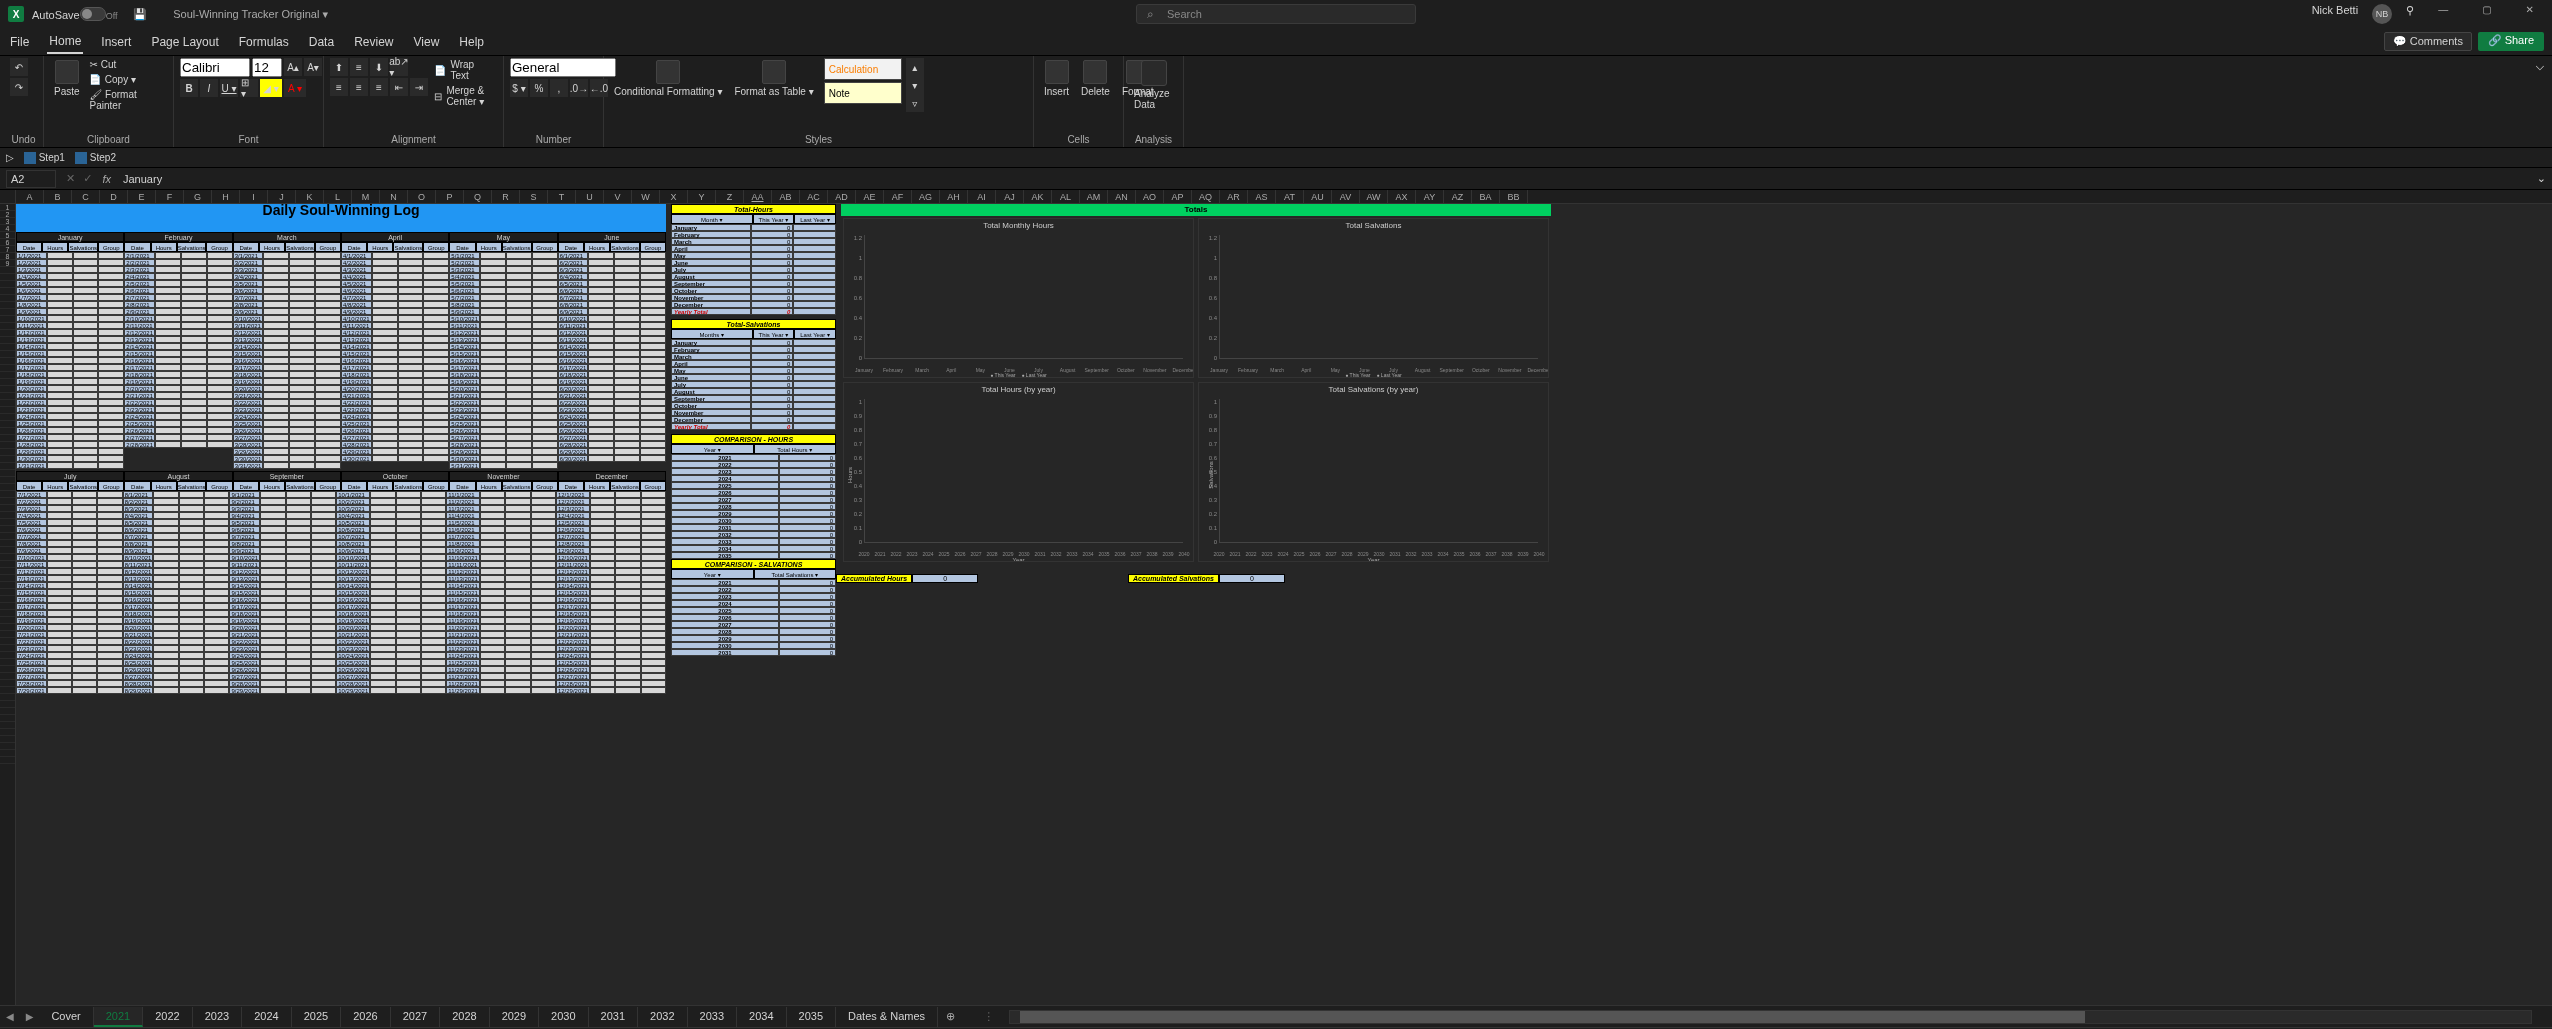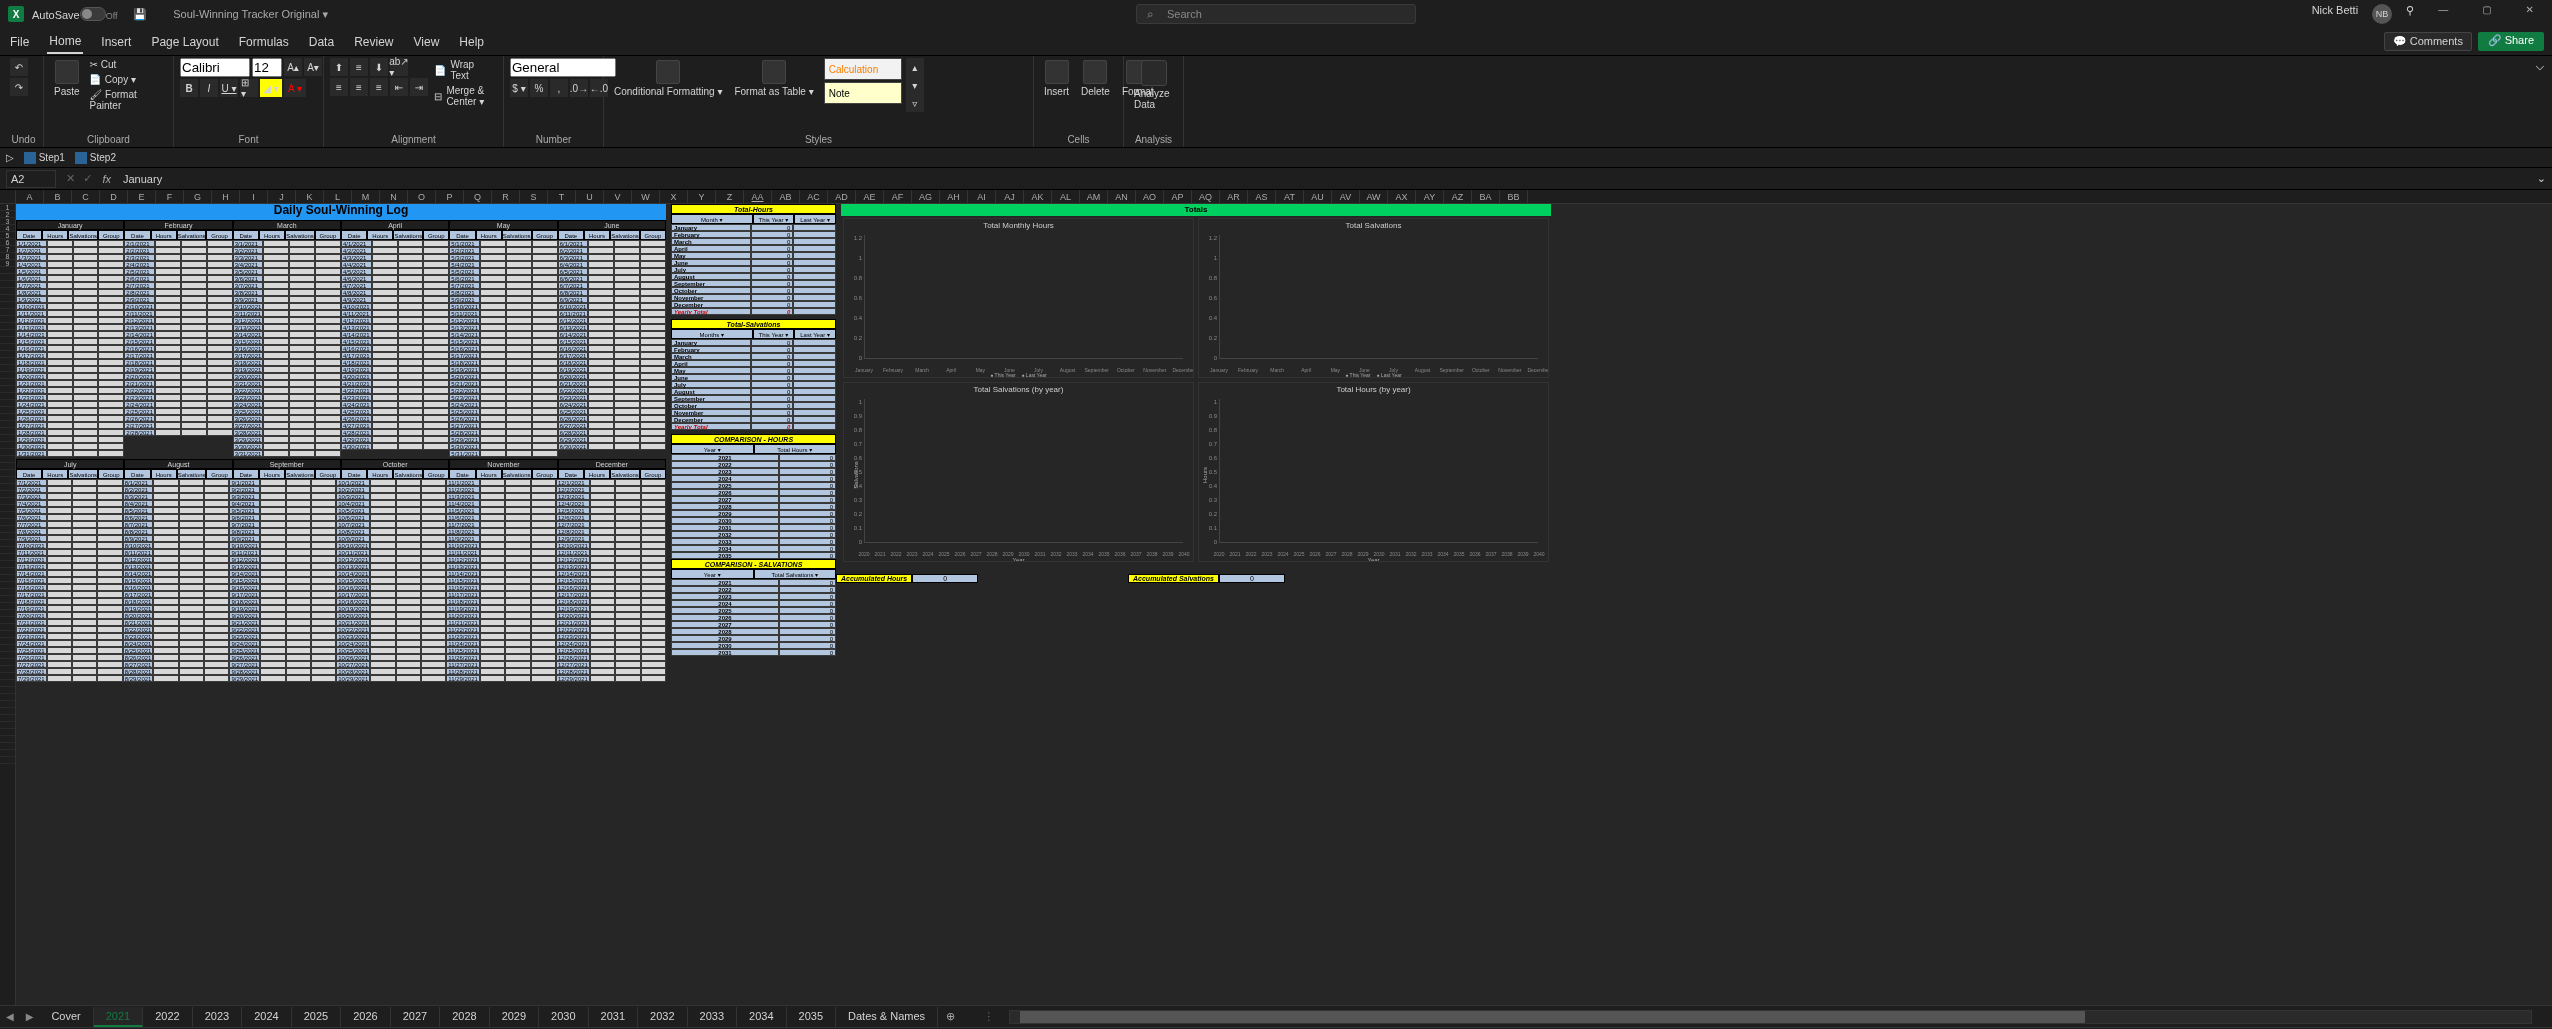--- a/index.html
+++ b/index.html
@@ -51,21 +51,21 @@
 .grid-area{position:relative;height:815px;overflow:hidden;background:#1e1e1e}
 .col-headers{height:14px;display:flex;background:#1e1e1e;border-bottom:1px solid #333;font-size:9px}
 .col-headers .corner{width:16px;border-right:1px solid #333}
 .col-headers .ch{border-right:1px solid #333;text-align:center;color:#aaa;line-height:14px}
 .gbody{display:flex;height:calc(100% - 14px)}
 .row-headers{width:16px;background:#1e1e1e;border-right:1px solid #333}
 .row-headers .rh{height:7px;font-size:7px;text-align:center;color:#aaa;border-bottom:1px solid #2a2a2a}
 .sheet{flex:1;position:relative;background:#262626}
 
 .log{position:absolute;left:0;top:0;width:650px}
-.log-title{background:#2196f3;color:#000;text-align:center;font-weight:bold;height:16px;line-height:12px;font-size:12px}
+.log-title{background:#2196f3;color:#000;text-align:center;font-weight:bold;height:28px;line-height:12px;font-size:14px}
 .log-months{display:flex}
 .log-month{flex:1;border:1px solid #000;text-align:center;background:#1e1e1e;font-size:7px;height:10px;line-height:10px}
 .log-hdr{display:flex}
 .log-hdr .h{flex:1;background:#b3c6e0;color:#000;border:1px solid #000;text-align:center;font-size:6px;height:10px;line-height:10px}
 .log-rows{display:flex}
 .log-col{flex:1}
 .log-cell{border:1px solid #3a3a3a;background:#b3c6e0;color:#000;font-size:6px;height:7px;line-height:7px;padding:0 1px;white-space:nowrap;overflow:hidden}
 .log-cell.blank{background:#d8d8d8}
 
 .totals{position:absolute;left:655px;top:0;width:165px}
@@ -2349,20 +2349,58 @@
               <div class="chart-xt" style="left: 252.727px;">September</div>
               <div class="chart-xt" style="left: 281.818px;">October</div>
               <div class="chart-xt" style="left: 310.909px;">November</div>
               <div class="chart-xt" style="left: 340px;">December</div>
               <div class="chart-legend">
                 <span>● This Year</span>
                 <span>● Last Year</span>
               </div>
             </div>
             <div class="chart-box">
+              <div class="chart-title">Total Hours (by year)</div>
+              <div class="chart-axes"></div>
+              <div class="chart-yt" style="top: 156px;">0</div>
+              <div class="chart-yt" style="top: 142px;">0.1</div>
+              <div class="chart-yt" style="top: 128px;">0.2</div>
+              <div class="chart-yt" style="top: 114px;">0.3</div>
+              <div class="chart-yt" style="top: 100px;">0.4</div>
+              <div class="chart-yt" style="top: 86px;">0.5</div>
+              <div class="chart-yt" style="top: 72px;">0.6</div>
+              <div class="chart-yt" style="top: 58px;">0.7</div>
+              <div class="chart-yt" style="top: 44px;">0.8</div>
+              <div class="chart-yt" style="top: 30px;">0.9</div>
+              <div class="chart-yt" style="top: 16px;">1</div>
+              <div class="chart-xt" style="left: 20px;">2020</div>
+              <div class="chart-xt" style="left: 36px;">2021</div>
+              <div class="chart-xt" style="left: 52px;">2022</div>
+              <div class="chart-xt" style="left: 68px;">2023</div>
+              <div class="chart-xt" style="left: 84px;">2024</div>
+              <div class="chart-xt" style="left: 100px;">2025</div>
+              <div class="chart-xt" style="left: 116px;">2026</div>
+              <div class="chart-xt" style="left: 132px;">2027</div>
+              <div class="chart-xt" style="left: 148px;">2028</div>
+              <div class="chart-xt" style="left: 164px;">2029</div>
+              <div class="chart-xt" style="left: 180px;">2030</div>
+              <div class="chart-xt" style="left: 196px;">2031</div>
+              <div class="chart-xt" style="left: 212px;">2032</div>
+              <div class="chart-xt" style="left: 228px;">2033</div>
+              <div class="chart-xt" style="left: 244px;">2034</div>
+              <div class="chart-xt" style="left: 260px;">2035</div>
+              <div class="chart-xt" style="left: 276px;">2036</div>
+              <div class="chart-xt" style="left: 292px;">2037</div>
+              <div class="chart-xt" style="left: 308px;">2038</div>
+              <div class="chart-xt" style="left: 324px;">2039</div>
+              <div class="chart-xt" style="left: 340px;">2040</div>
+              <div style="position: absolute; bottom: -2px; width: 100%; text-align: center; font-size: 6px; color: rgb(170, 170, 170);">Year</div>
+              <div style="position: absolute; left: -2px; top: 50%; transform: rotate(-90deg); font-size: 6px; color: rgb(170, 170, 170);">Hours</div>
+            </div>
+            <div class="chart-box">
               <div class="chart-title">Total Salvations (by year)</div>
               <div class="chart-axes"></div>
               <div class="chart-yt" style="top: 156px;">0</div>
               <div class="chart-yt" style="top: 142px;">0.1</div>
               <div class="chart-yt" style="top: 128px;">0.2</div>
               <div class="chart-yt" style="top: 114px;">0.3</div>
               <div class="chart-yt" style="top: 100px;">0.4</div>
               <div class="chart-yt" style="top: 86px;">0.5</div>
               <div class="chart-yt" style="top: 72px;">0.6</div>
               <div class="chart-yt" style="top: 58px;">0.7</div>
@@ -2385,58 +2423,20 @@
               <div class="chart-xt" style="left: 228px;">2033</div>
               <div class="chart-xt" style="left: 244px;">2034</div>
               <div class="chart-xt" style="left: 260px;">2035</div>
               <div class="chart-xt" style="left: 276px;">2036</div>
               <div class="chart-xt" style="left: 292px;">2037</div>
               <div class="chart-xt" style="left: 308px;">2038</div>
               <div class="chart-xt" style="left: 324px;">2039</div>
               <div class="chart-xt" style="left: 340px;">2040</div>
               <div style="position: absolute; bottom: -2px; width: 100%; text-align: center; font-size: 6px; color: rgb(170, 170, 170);">Year</div>
               <div style="position: absolute; left: -2px; top: 50%; transform: rotate(-90deg); font-size: 6px; color: rgb(170, 170, 170);">Salvations</div>
-            </div>
-            <div class="chart-box">
-              <div class="chart-title">Total Hours (by year)</div>
-              <div class="chart-axes"></div>
-              <div class="chart-yt" style="top: 156px;">0</div>
-              <div class="chart-yt" style="top: 142px;">0.1</div>
-              <div class="chart-yt" style="top: 128px;">0.2</div>
-              <div class="chart-yt" style="top: 114px;">0.3</div>
-              <div class="chart-yt" style="top: 100px;">0.4</div>
-              <div class="chart-yt" style="top: 86px;">0.5</div>
-              <div class="chart-yt" style="top: 72px;">0.6</div>
-              <div class="chart-yt" style="top: 58px;">0.7</div>
-              <div class="chart-yt" style="top: 44px;">0.8</div>
-              <div class="chart-yt" style="top: 30px;">0.9</div>
-              <div class="chart-yt" style="top: 16px;">1</div>
-              <div class="chart-xt" style="left: 20px;">2020</div>
-              <div class="chart-xt" style="left: 36px;">2021</div>
-              <div class="chart-xt" style="left: 52px;">2022</div>
-              <div class="chart-xt" style="left: 68px;">2023</div>
-              <div class="chart-xt" style="left: 84px;">2024</div>
-              <div class="chart-xt" style="left: 100px;">2025</div>
-              <div class="chart-xt" style="left: 116px;">2026</div>
-              <div class="chart-xt" style="left: 132px;">2027</div>
-              <div class="chart-xt" style="left: 148px;">2028</div>
-              <div class="chart-xt" style="left: 164px;">2029</div>
-              <div class="chart-xt" style="left: 180px;">2030</div>
-              <div class="chart-xt" style="left: 196px;">2031</div>
-              <div class="chart-xt" style="left: 212px;">2032</div>
-              <div class="chart-xt" style="left: 228px;">2033</div>
-              <div class="chart-xt" style="left: 244px;">2034</div>
-              <div class="chart-xt" style="left: 260px;">2035</div>
-              <div class="chart-xt" style="left: 276px;">2036</div>
-              <div class="chart-xt" style="left: 292px;">2037</div>
-              <div class="chart-xt" style="left: 308px;">2038</div>
-              <div class="chart-xt" style="left: 324px;">2039</div>
-              <div class="chart-xt" style="left: 340px;">2040</div>
-              <div style="position: absolute; bottom: -2px; width: 100%; text-align: center; font-size: 6px; color: rgb(170, 170, 170);">Year</div>
-              <div style="position: absolute; left: -2px; top: 50%; transform: rotate(-90deg); font-size: 6px; color: rgb(170, 170, 170);">Hours</div>
             </div>
           </div>
       </div>
 
       <div class="accum">
         <div class="box">
           <div class="lbl">Accumulated Hours</div>
           <div class="val">0</div>
         </div>
         <div class="box">

